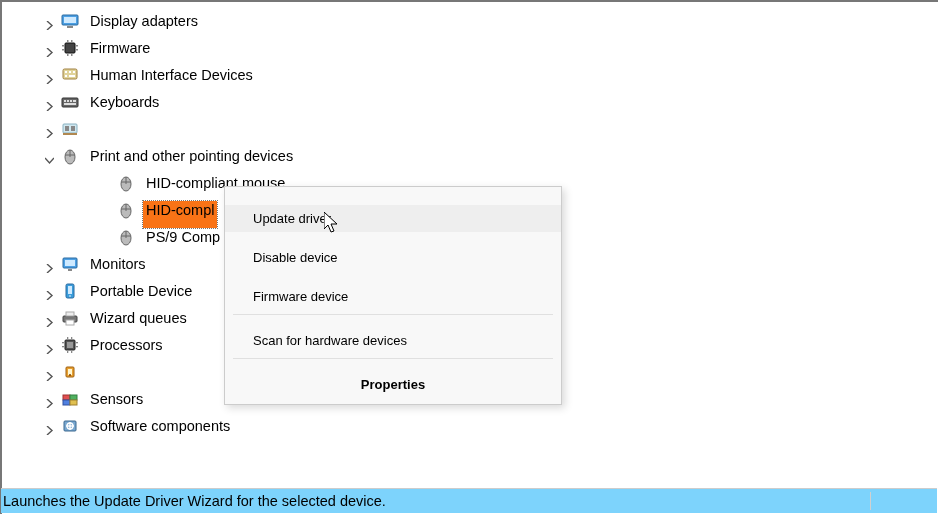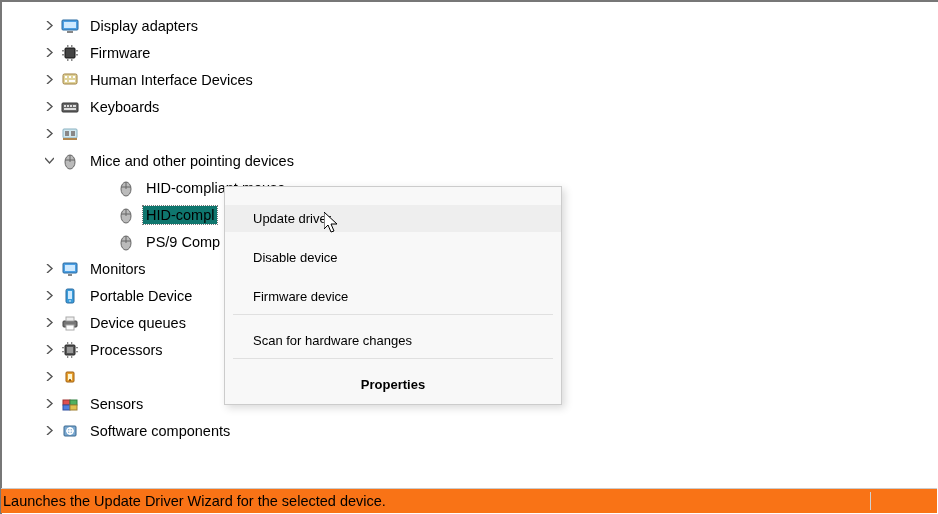--- a/index.html
+++ b/index.html
@@ -13,21 +13,20 @@
     color: #000;
     overflow: hidden;
     box-sizing: border-box;
     border: 1px solid #777;
   }
   .tree {
     padding: 10px 0 0 0;
   }
   .row {
     display: flex;
-    align-items: center;
     height: 27px;
     white-space: nowrap;
   }
   .indent1 { padding-left: 40px; }
   .indent2 { padding-left: 96px; } 
   .arrow {
     width: 15px;
     display: inline-flex;
     justify-content: center;
     align-items: center;
@@ -43,21 +42,21 @@
     height: 18px;
     display: inline-flex;
     align-items: center;
     justify-content: center;
     margin-right: 8px;
   }
   .label {
     padding: 1px 3px;
   }
   .selected .label {
-    background: #0f766e;
+    background: #f97316;
     outline: 1px dotted #777;
   }
   
   .context-menu {
     position: absolute;
     left: 224px;
     top: 186px;
     width: 336px;
     background: #f8f8f8;
     border: 1px solid #ccc;
@@ -81,21 +80,21 @@
   }
   .menu-item.bold { font-weight: 700; text-align: center; }
   
   .status-bar {
     position: absolute;
     left: 1px;
     right: 1px;
     bottom: 1px;
     height: 24px;
     border-top: 1px solid #ccc;
-    background: #f97316;
+    background: #7dd3fc;
     display: flex;
     align-items: center;
     padding-left: 2px;
     font-size: 14.5px;
   }
   .status-sep {
     position: absolute;
     right: 66px;
     top: 3px;
     bottom: 3px;
@@ -216,21 +215,21 @@
           <path d="M0 2 L4.5 7 L9 2" fill="none" stroke="#555" stroke-width="1.4"></path>
         </svg>
     </span>
     <span class="icon">
       <svg width="18" height="18">
           <ellipse cx="9" cy="10" rx="5" ry="7" fill="#bbb" stroke="#666"></ellipse>
           <line x1="9" y1="3" x2="9" y2="10" stroke="#666"></line>
           <line x1="4" y1="8" x2="14" y2="8" stroke="#666"></line>
         </svg>
     </span>
-    <span class="label">Mice and other pointing devices</span>
+    <span class="label">Print and other pointing devices</span>
   </div>
 
   <div class="row indent2">
     <span class="arrow blank"></span>
     <span class="icon">
       <svg width="18" height="18">
           <ellipse cx="9" cy="10" rx="5" ry="7" fill="#bbb" stroke="#666"></ellipse>
           <line x1="9" y1="3" x2="9" y2="10" stroke="#666"></line>
           <line x1="4" y1="8" x2="14" y2="8" stroke="#666"></line>
         </svg>
@@ -301,21 +300,21 @@
           <path d="M2 0 L7 4.5 L2 9" fill="none" stroke="#555" stroke-width="1.4"></path>
         </svg>
     </span>
     <span class="icon">
       <svg width="18" height="18">
           <rect x="2" y="7" width="14" height="6" rx="1" fill="#777" stroke="#444"></rect>
           <rect x="5" y="3" width="8" height="4" fill="#eee" stroke="#aaa"></rect>
           <rect x="5" y="11" width="8" height="5" fill="#fff" stroke="#aaa"></rect>
         </svg>
     </span>
-    <span class="label">Device queues</span>
+    <span class="label">Wizard queues</span>
   </div>
 
   <div class="row indent1">
     <span class="arrow">
       <svg width="9" height="9">
           <path d="M2 0 L7 4.5 L2 9" fill="none" stroke="#555" stroke-width="1.4"></path>
         </svg>
     </span>
     <span class="icon">
       <svg width="18" height="18">
@@ -391,21 +390,21 @@
     <span>Update driver</span>
   </div>
   <div class="menu-item">
     <span>Disable device</span>
   </div>
   <div class="menu-item">
     <span>Firmware device</span>
   </div>
   <div class="menu-sep"></div>
   <div class="menu-item">
-    <span>Scan for hardware changes</span>
+    <span>Scan for hardware devices</span>
   </div>
   <div class="menu-sep"></div>
   <div class="menu-item bold">
     <span>Properties</span>
   </div>
 </div>
 
 <div class="cursor">
   <svg width="20" height="24">
     <path d="M0 0 L0 17 L4 13 L7 20 L10 19 L7 12 L13 12 Z" fill="#fff" stroke="#000" stroke-width="1"></path>

